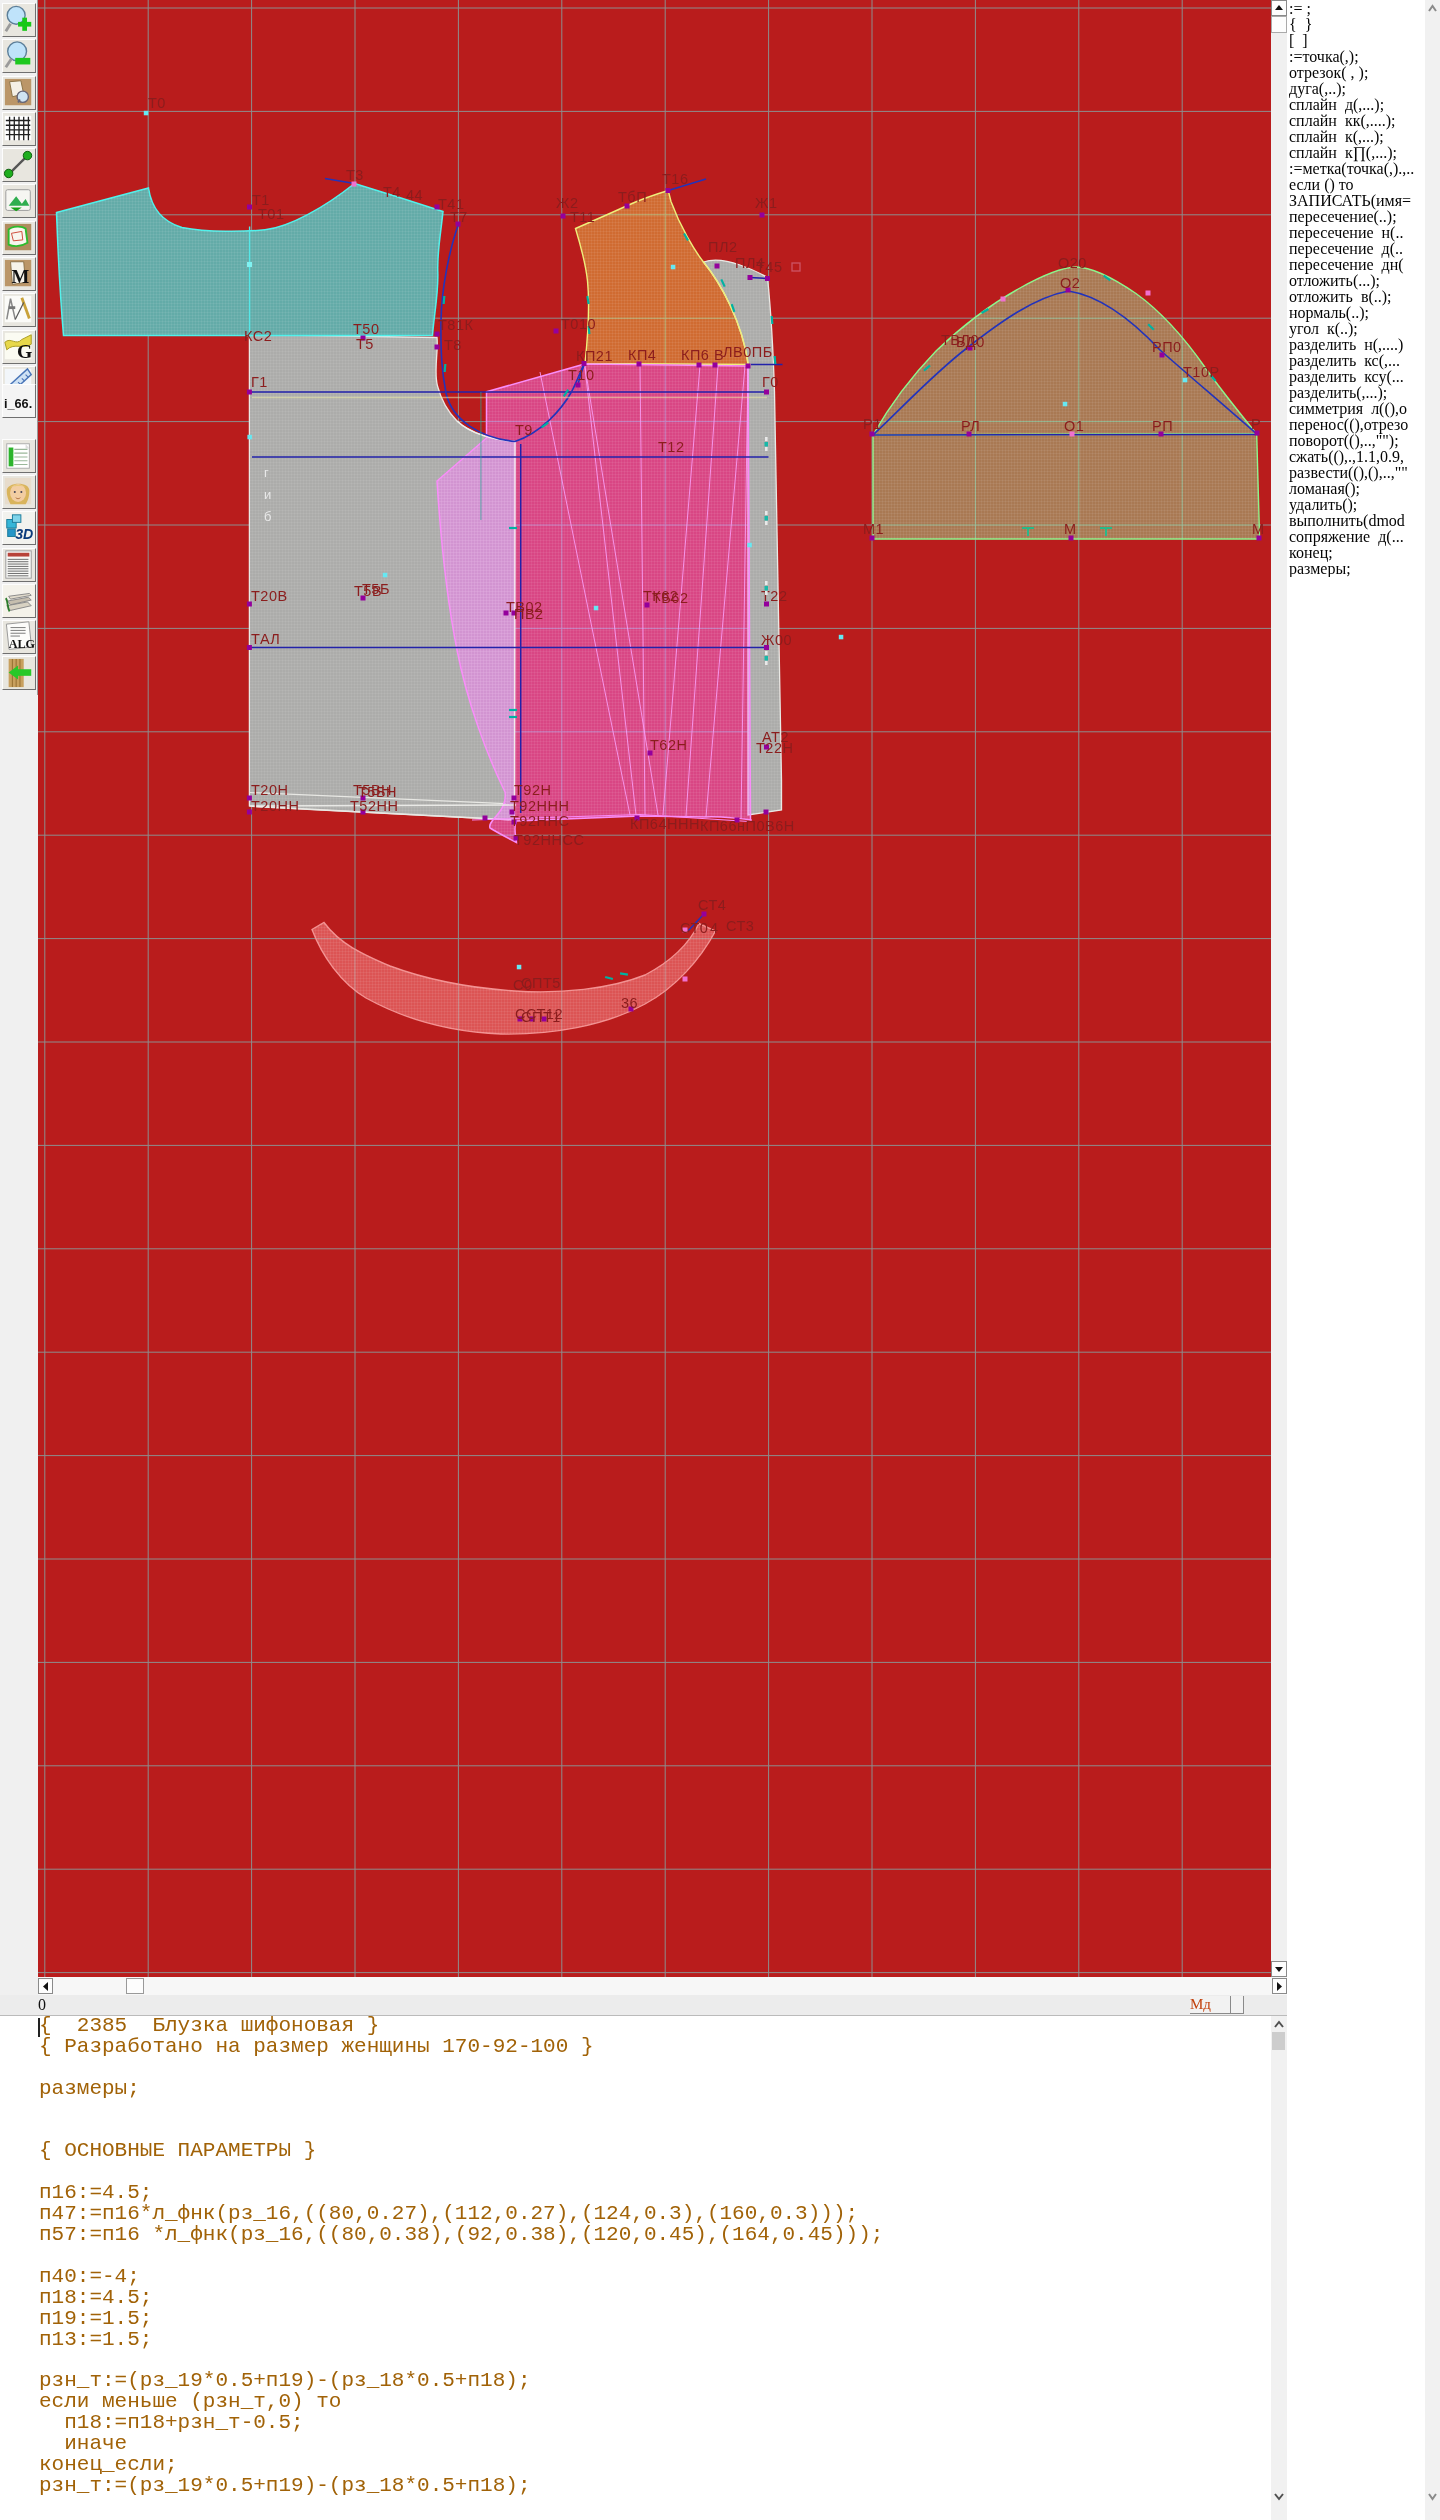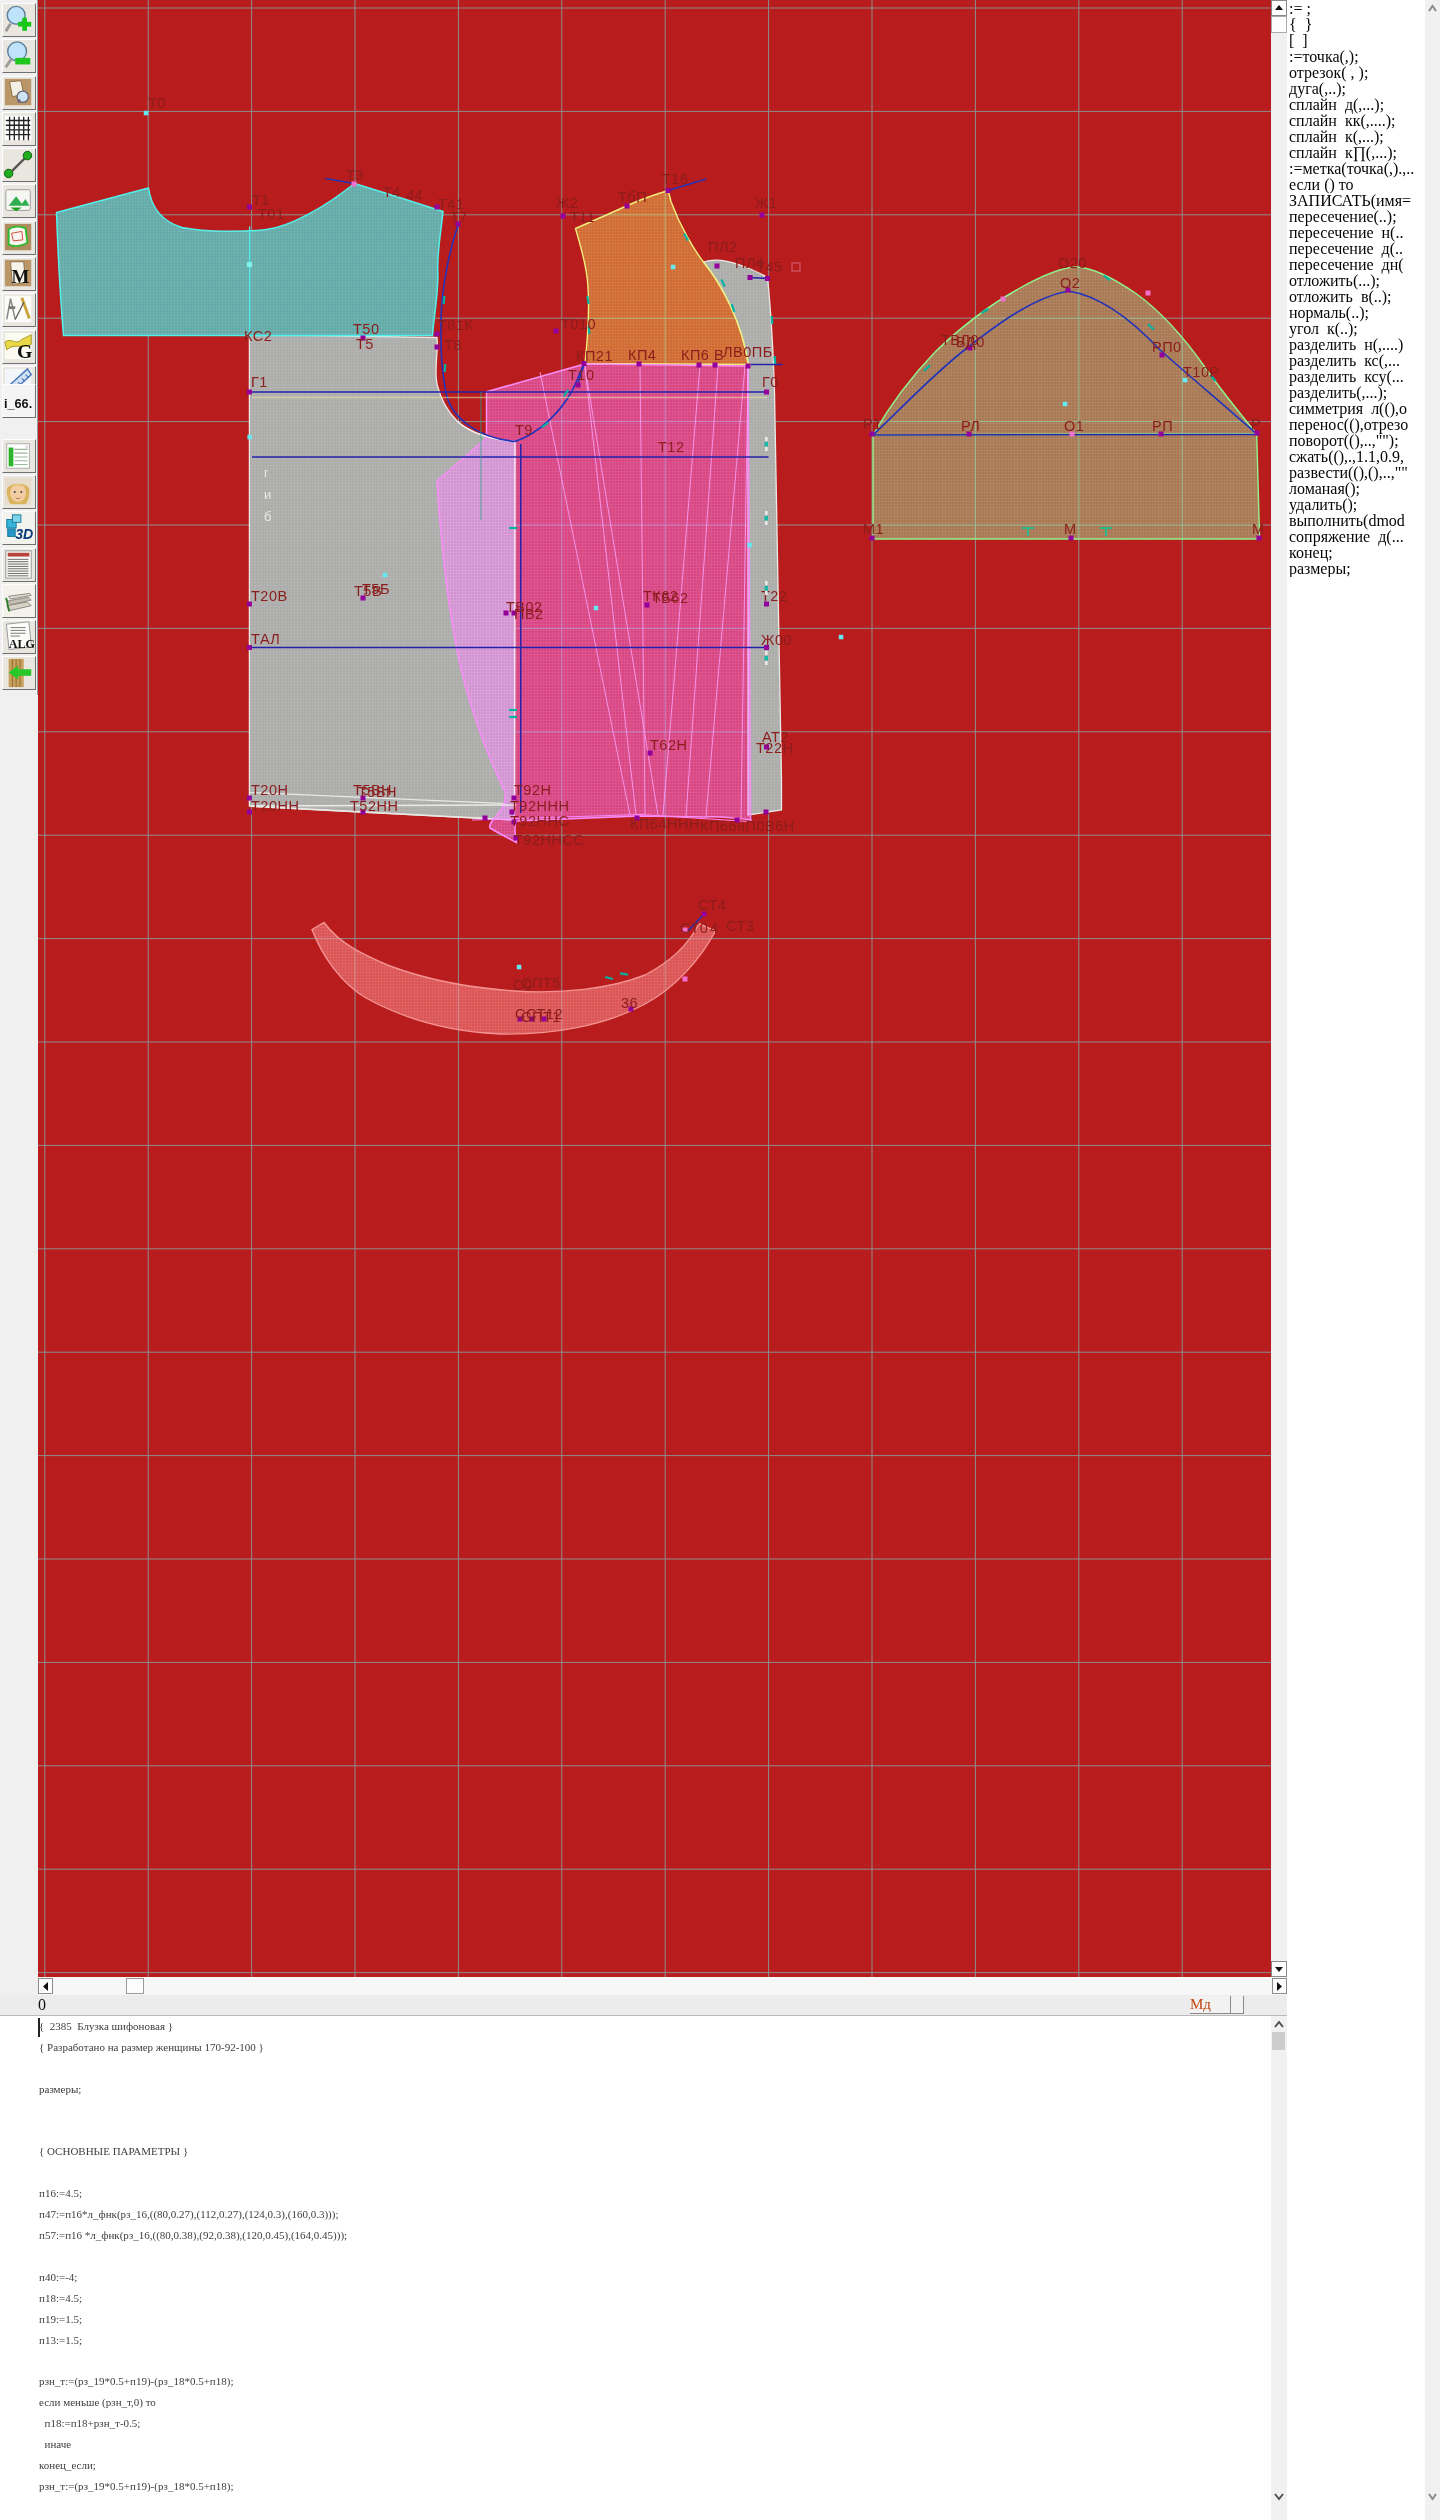--- a/index.html
+++ b/index.html
@@ -5,22 +5,22 @@
 body{width:1440px;height:2520px;position:relative;overflow:hidden;
  font-family:"Liberation Sans",sans-serif;background:#f0f0f0;}
 .abs{position:absolute;}
 .btn{position:absolute;left:2px;width:34px;height:34px;background:#e8e6df;
  border-top:1px solid #fdfdfd;border-left:1px solid #fdfdfd;
  border-right:1px solid #6f6f6f;border-bottom:1px solid #6f6f6f;box-sizing:border-box;}
 .rlist{position:absolute;left:1289px;top:1px;width:136px;
  font-family:"Liberation Serif",serif;font-size:16px;line-height:16px;
  color:#050505;white-space:pre;overflow:hidden;}
 .code{position:absolute;left:39px;top:2016px;width:1230px;
- font-family:Liberation Serif, serif;font-size:11px;line-height:20.9px;
- color:#404040;white-space:pre;}
+ font-family:Liberation Mono, monospace;font-size:21px;line-height:20.9px;
+ color:#a16207;white-space:pre;}
 .tabbtn{position:absolute;top:1996px;height:18px;background:#f2f2f2;
  border-right:1px solid #8a8a8a;border-bottom:1px solid #8a8a8a;
  font-family:"Liberation Serif",serif;font-size:15px;color:#c2410c;
  line-height:17px;box-sizing:border-box;}
 </style></head><body>
 
 <div class="abs" style="left:0;top:0;width:38px;height:695px;background:#f0f0f0;border-right:1px solid #9a9a9a;box-sizing:border-box;"></div>
 
 <div class="btn" style="top:3px;"><svg width="32" height="32" viewBox="0 0 34 34">
       <circle cx="14" cy="12" r="9.5" fill="#bfe3fa" stroke="#5d7f99" stroke-width="1.5"></circle>

